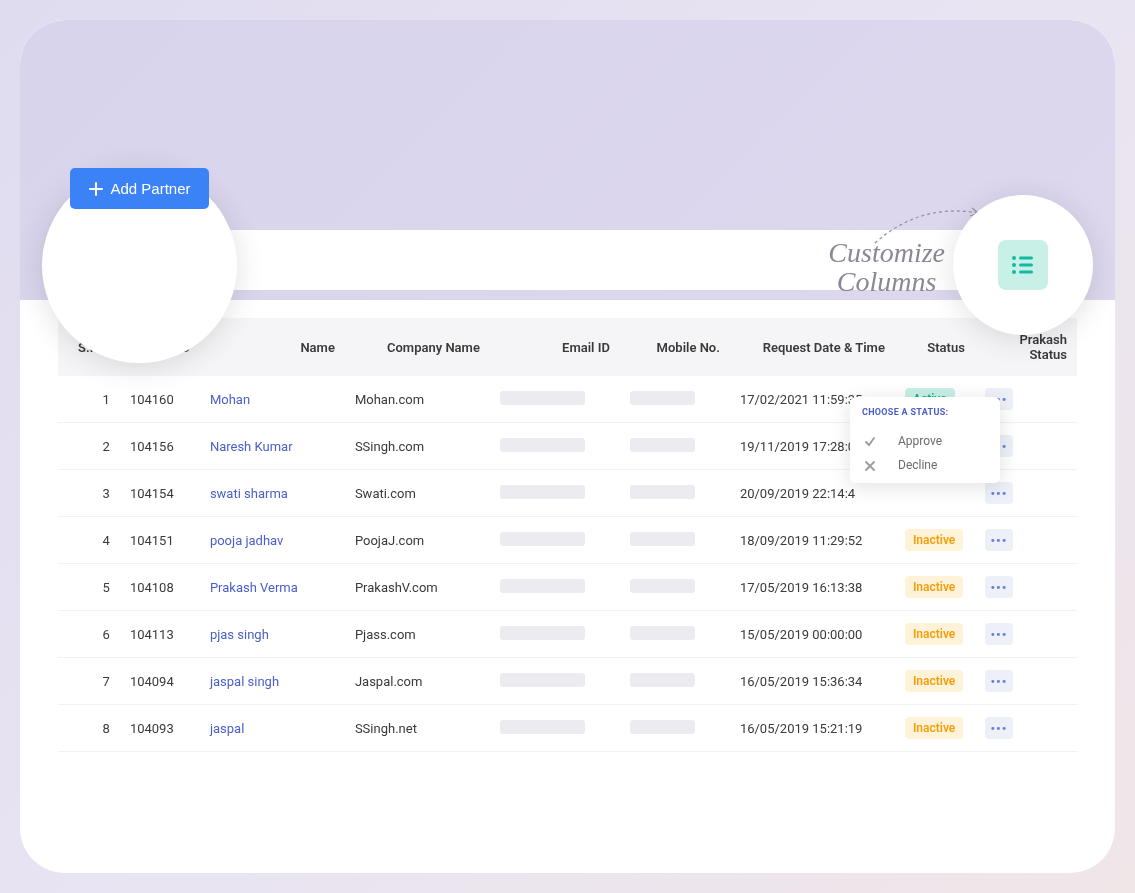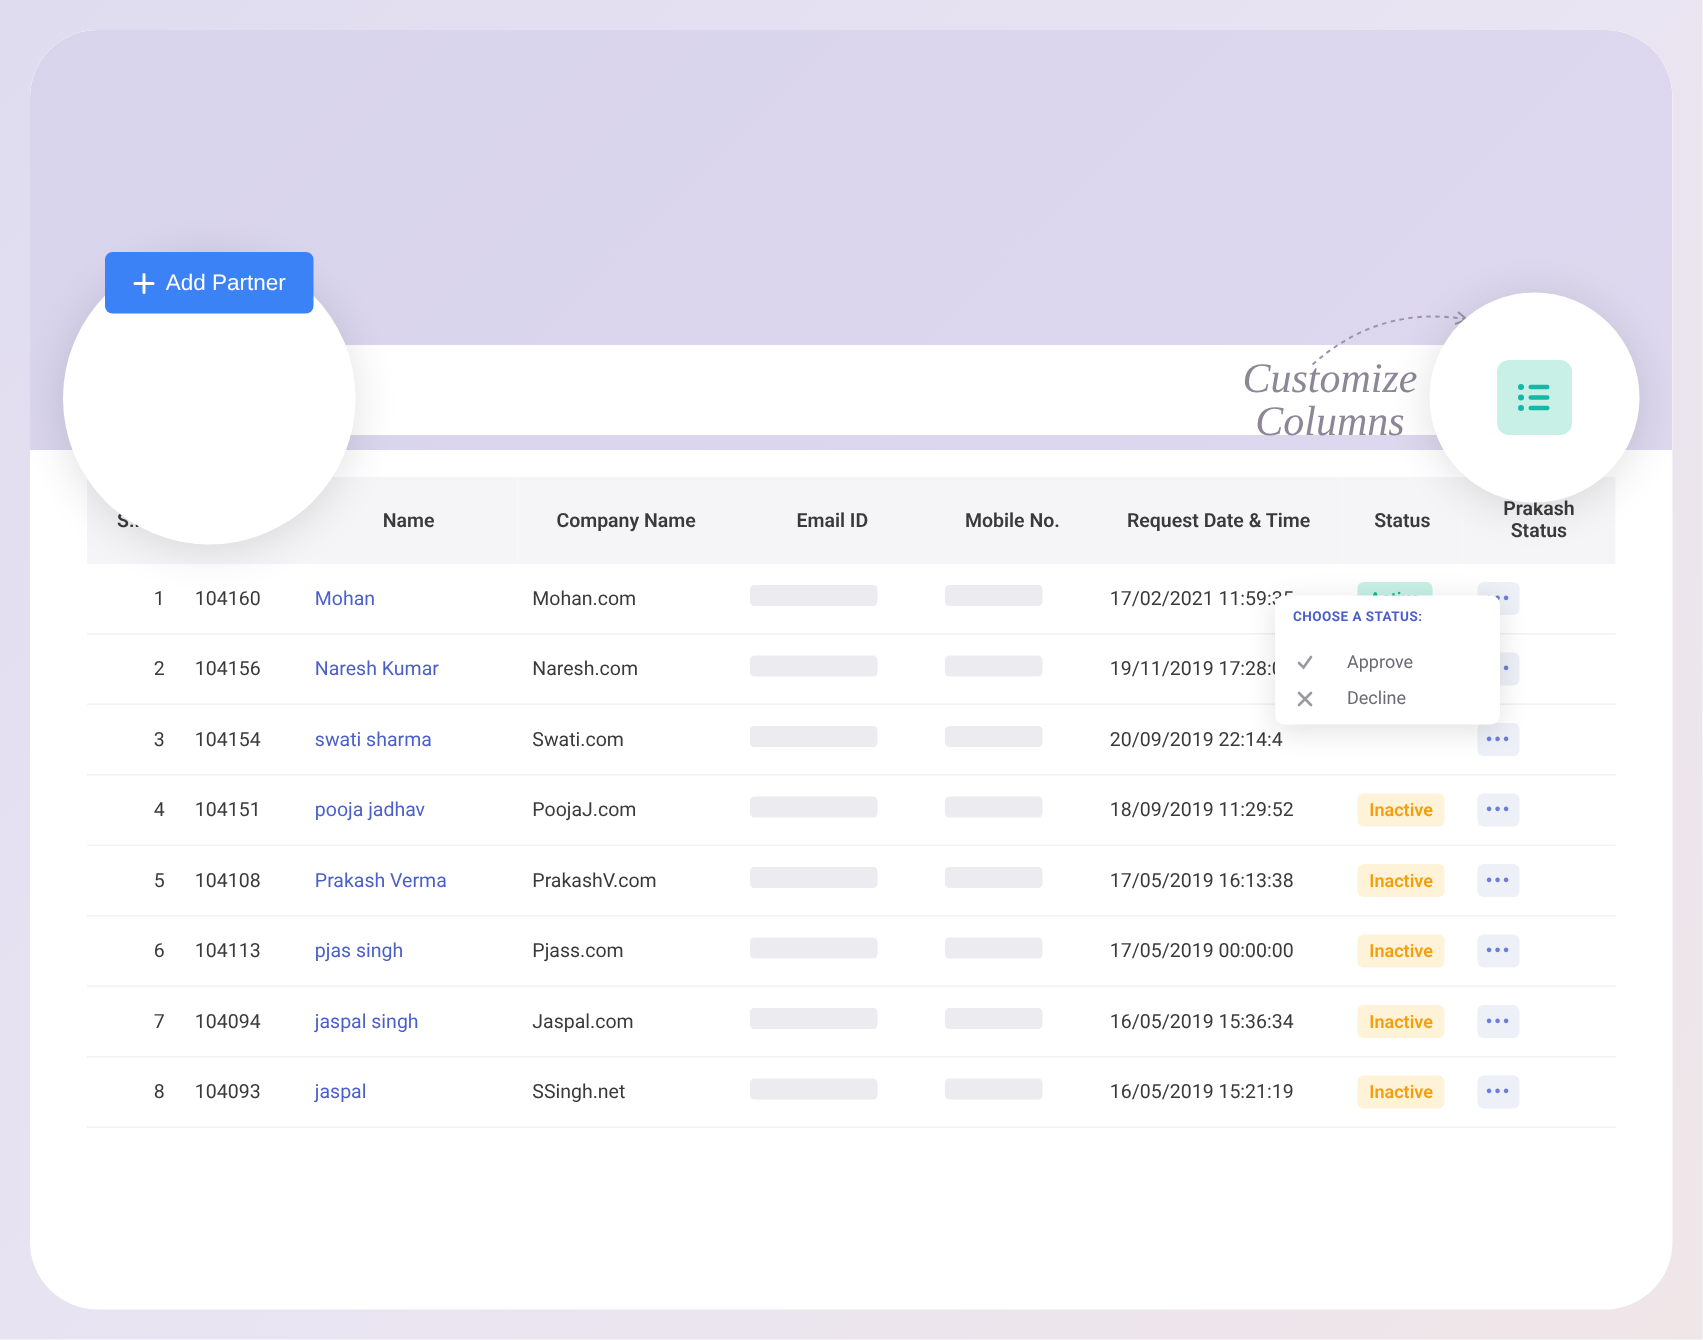--- a/index.html
+++ b/index.html
@@ -113,21 +113,21 @@
   top: 298px;
   left: 38px;
   right: 38px;
   background: #fff;
   border-radius: 6px;
   z-index: 2;
 }
 table { width: 100%; border-collapse: collapse; }
 thead tr { background: #f5f5f7; }
 th {
-  text-align: center;
+  text-align: right;
   padding: 14px 10px;
   font-size: 13px;
   font-weight: 600;
   color: #3a3a3a;
 }
 th:first-child { padding-left: 20px; text-align: right; width: 50px; }
 th:nth-child(2) { width: 80px; }
 th:nth-child(3) { width: 145px; }
 th:nth-child(4) { width: 145px; }
 th:nth-child(5) { width: 130px; }
@@ -305,21 +305,21 @@
             <td><span class="redacted"></span></td>
             <td><span class="redacted short"></span></td>
             <td>17/02/2021 11:59:35</td>
             <td><span class="badge active">Active</span></td>
             <td><span class="more-btn">•••</span></td>
           </tr>
           <tr>
             <td>2</td>
             <td>104156</td>
             <td><span class="name-link">Naresh Kumar</span></td>
-            <td>Naresh.com</td>
+            <td>SSingh.com</td>
             <td><span class="redacted"></span></td>
             <td><span class="redacted short"></span></td>
             <td>19/11/2019 17:28:07</td>
             <td></td>
             <td><span class="more-btn">•••</span></td>
           </tr>
           <tr>
             <td>3</td>
             <td>104154</td>
             <td><span class="name-link">swati sharma</span></td>
@@ -352,21 +352,21 @@
             <td><span class="badge inactive">Inactive</span></td>
             <td><span class="more-btn">•••</span></td>
           </tr>
           <tr>
             <td>6</td>
             <td>104113</td>
             <td><span class="name-link">pjas singh</span></td>
             <td>Pjass.com</td>
             <td><span class="redacted"></span></td>
             <td><span class="redacted short"></span></td>
-            <td>17/05/2019 00:00:00</td>
+            <td>15/05/2019 00:00:00</td>
             <td><span class="badge inactive">Inactive</span></td>
             <td><span class="more-btn">•••</span></td>
           </tr>
           <tr>
             <td>7</td>
             <td>104094</td>
             <td><span class="name-link">jaspal singh</span></td>
             <td>Jaspal.com</td>
             <td><span class="redacted"></span></td>
             <td><span class="redacted short"></span></td>

